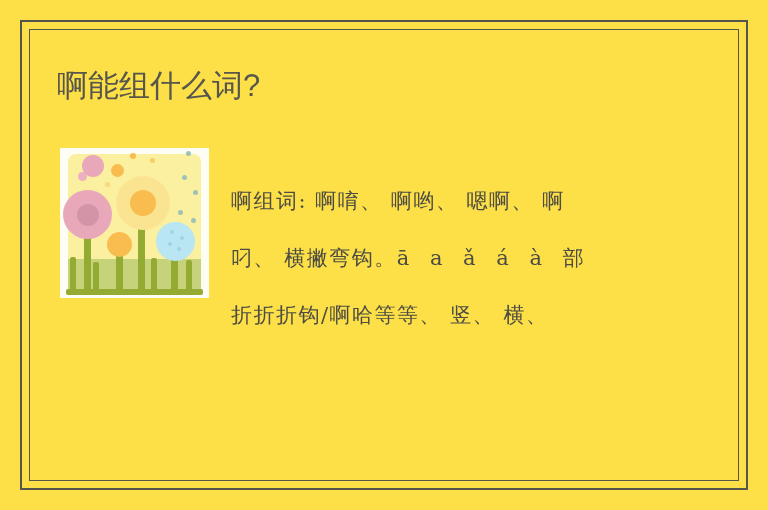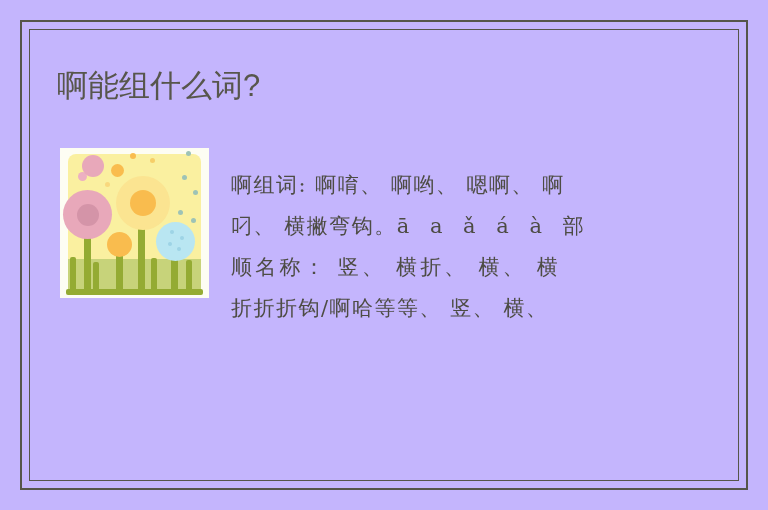--- a/index.html
+++ b/index.html
@@ -11,21 +11,21 @@
     height: 510px;
     background: #fdfdf3;
     font-family: "DejaVu Sans", sans-serif;
     overflow: hidden;
   }
 
   .page {
     position: relative;
     width: 768px;
     height: 510px;
-    background: #c4b5fd;
+    background: #fde047;
     box-sizing: border-box;
   }
 
   
   .frame-outer {
     position: absolute;
     left: 20px;
     top: 20px;
     width: 728px;
     height: 470px;
@@ -134,20 +134,21 @@
     font-family: "DejaVu Serif", serif;
     font-size: 21px;
     color: #4d4c44;
     letter-spacing: 1.5px;
     line-height: 41px;
   }
   .hand-text .ln {
     display: block;
     white-space: nowrap;
     overflow: hidden;
+    margin-top: 16px;
   }
   .hand-text .ln.sp { letter-spacing: 3.2px; }
   .pinyin {
     font-family: "DejaVu Serif", serif;
     letter-spacing: 7px;
   }
 </style>
 </head>
 <body>
 
@@ -201,18 +202,17 @@
       <div class="dot" style="left:120px;top:88px;width:4px;height:4px;background:#9ed4e6;"></div>
       <div class="dot" style="left:108px;top:94px;width:4px;height:4px;background:#9ed4e6;"></div>
       <div class="dot" style="left:117px;top:99px;width:4px;height:4px;background:#9ed4e6;"></div>
 
       <div class="ground-line"></div>
     </div>
 
     <div class="hand-text">
       <span class="ln"> 啊组词: 啊唷、 啊哟、 嗯啊、 啊</span>
       <span class="ln"><span>叼、 横撇弯钩。</span><span class="pinyin">ā a ǎ á à 部</span></span>
-      <span class="ln sp">顺名称： 竖、 横折、 横、 横</span>
       <span class="ln">折折折钩/啊哈等等、 竖、 横、</span>
     </div>
 
   </div>
 </div>
 
 </body></html>

